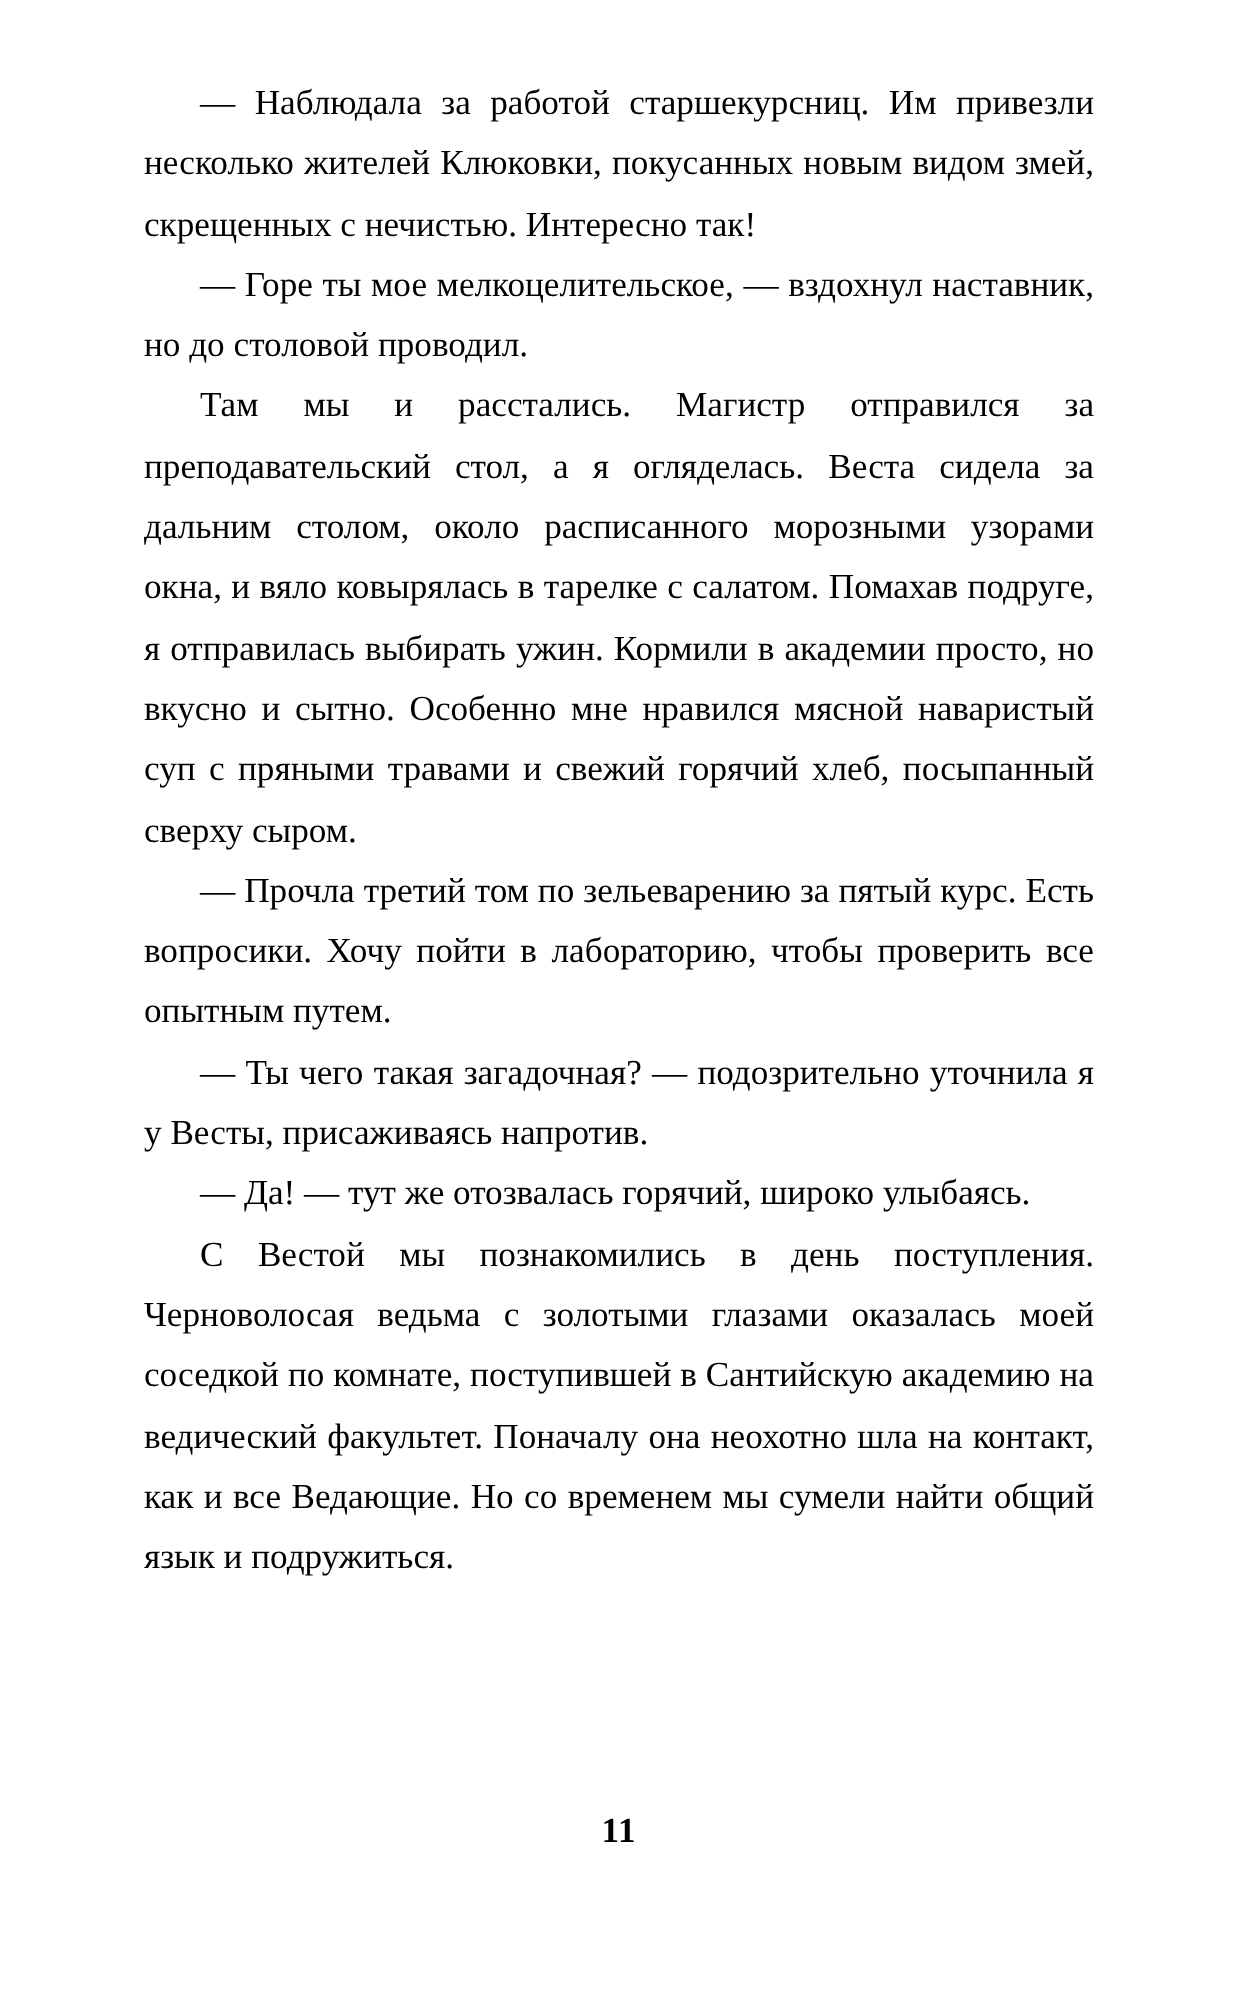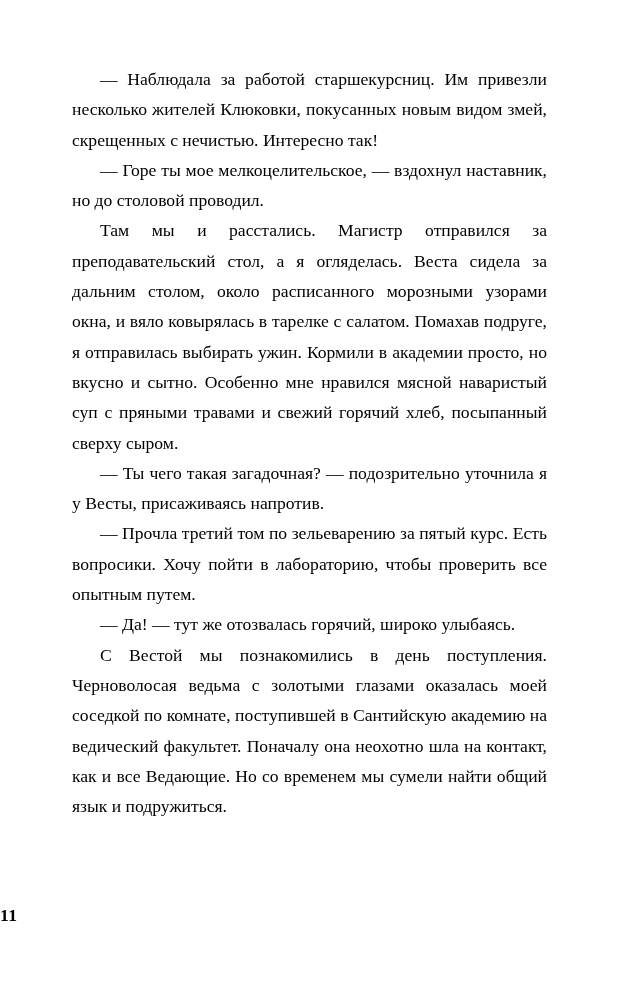--- a/index.html
+++ b/index.html
@@ -11,21 +11,21 @@
     width: 619px;
     height: 1000px;
     font-family: "Liberation Serif", "DejaVu Serif", serif;
     color: #000000;
     overflow: hidden;
   }
   .page {
     width: 619px;
     height: 1000px;
     box-sizing: border-box;
-    padding: 64px 72px 0 72px;
+    padding: 36px 72px 0 72px;
     position: relative;
   }
   .book-text {
     font-size: 17.6px;
     line-height: 30.3px;
     text-align: justify;
     text-justify: inter-word;
     hyphens: manual;
     -webkit-hyphens: manual;
   }
@@ -35,33 +35,33 @@
     text-align: justify;
   }
   .para.last-line-normal {
     text-align-last: left;
   }
   .page-number {
     position: absolute;
     left: 0;
     right: 0;
     top: 905px;
-    text-align: left;
+    text-align: center;
     font-size: 17.6px;
     font-weight: bold;
     letter-spacing: 0.5px;
   }
 </style>
 </head>
 <body>
 
 <div class="page">
   <div class="book-text">
     <p class="para last-line-normal">— Наблюдала за работой старшекурсниц. Им привезли несколько жителей Клюковки, покусан­ных новым видом змей, скрещенных с нечистью. Интересно так!</p>
     <p class="para last-line-normal">— Горе ты мое мелкоцелительское, — вздох­нул наставник, но до столовой проводил.</p>
     <p class="para last-line-normal">Там мы и расстались. Магистр отправился за преподавательский стол, а я огляделась. Веста сидела за дальним столом, около расписанного морозными узорами окна, и вяло ковырялась в тарелке с салатом. Помахав подруге, я отправи­лась выбирать ужин. Кормили в академии просто, но вкусно и сытно. Особенно мне нравился мяс­ной наваристый суп с пряными травами и све­жий горячий хлеб, посыпанный сверху сыром.</p>
+    <p class="para last-line-normal">— Прочла третий том по зельеварению за пятый курс. Есть вопросики. Хочу пойти в лабо­раторию, чтобы проверить все опытным путем.</p>
     <p class="para last-line-normal">— Ты чего такая загадочная? — подозрительно уточнила я у Весты, присаживаясь напротив.</p>
-    <p class="para last-line-normal">— Прочла третий том по зельеварению за пятый курс. Есть вопросики. Хочу пойти в лабо­раторию, чтобы проверить все опытным путем.</p>
     <p class="para last-line-normal">— Да! — тут же отозвалась горячий, широко улыбаясь.</p>
     <p class="para last-line-normal">С Вестой мы познакомились в день поступле­ния. Черноволосая ведьма с золотыми глазами оказалась моей соседкой по комнате, поступив­шей в Сантийскую академию на ведический фа­культет. Поначалу она неохотно шла на контакт, как и все Ведающие. Но со временем мы сумели найти общий язык и подружиться.</p>
   </div>
   <div class="page-number">11</div>
 </div>
 
 </body></html>

